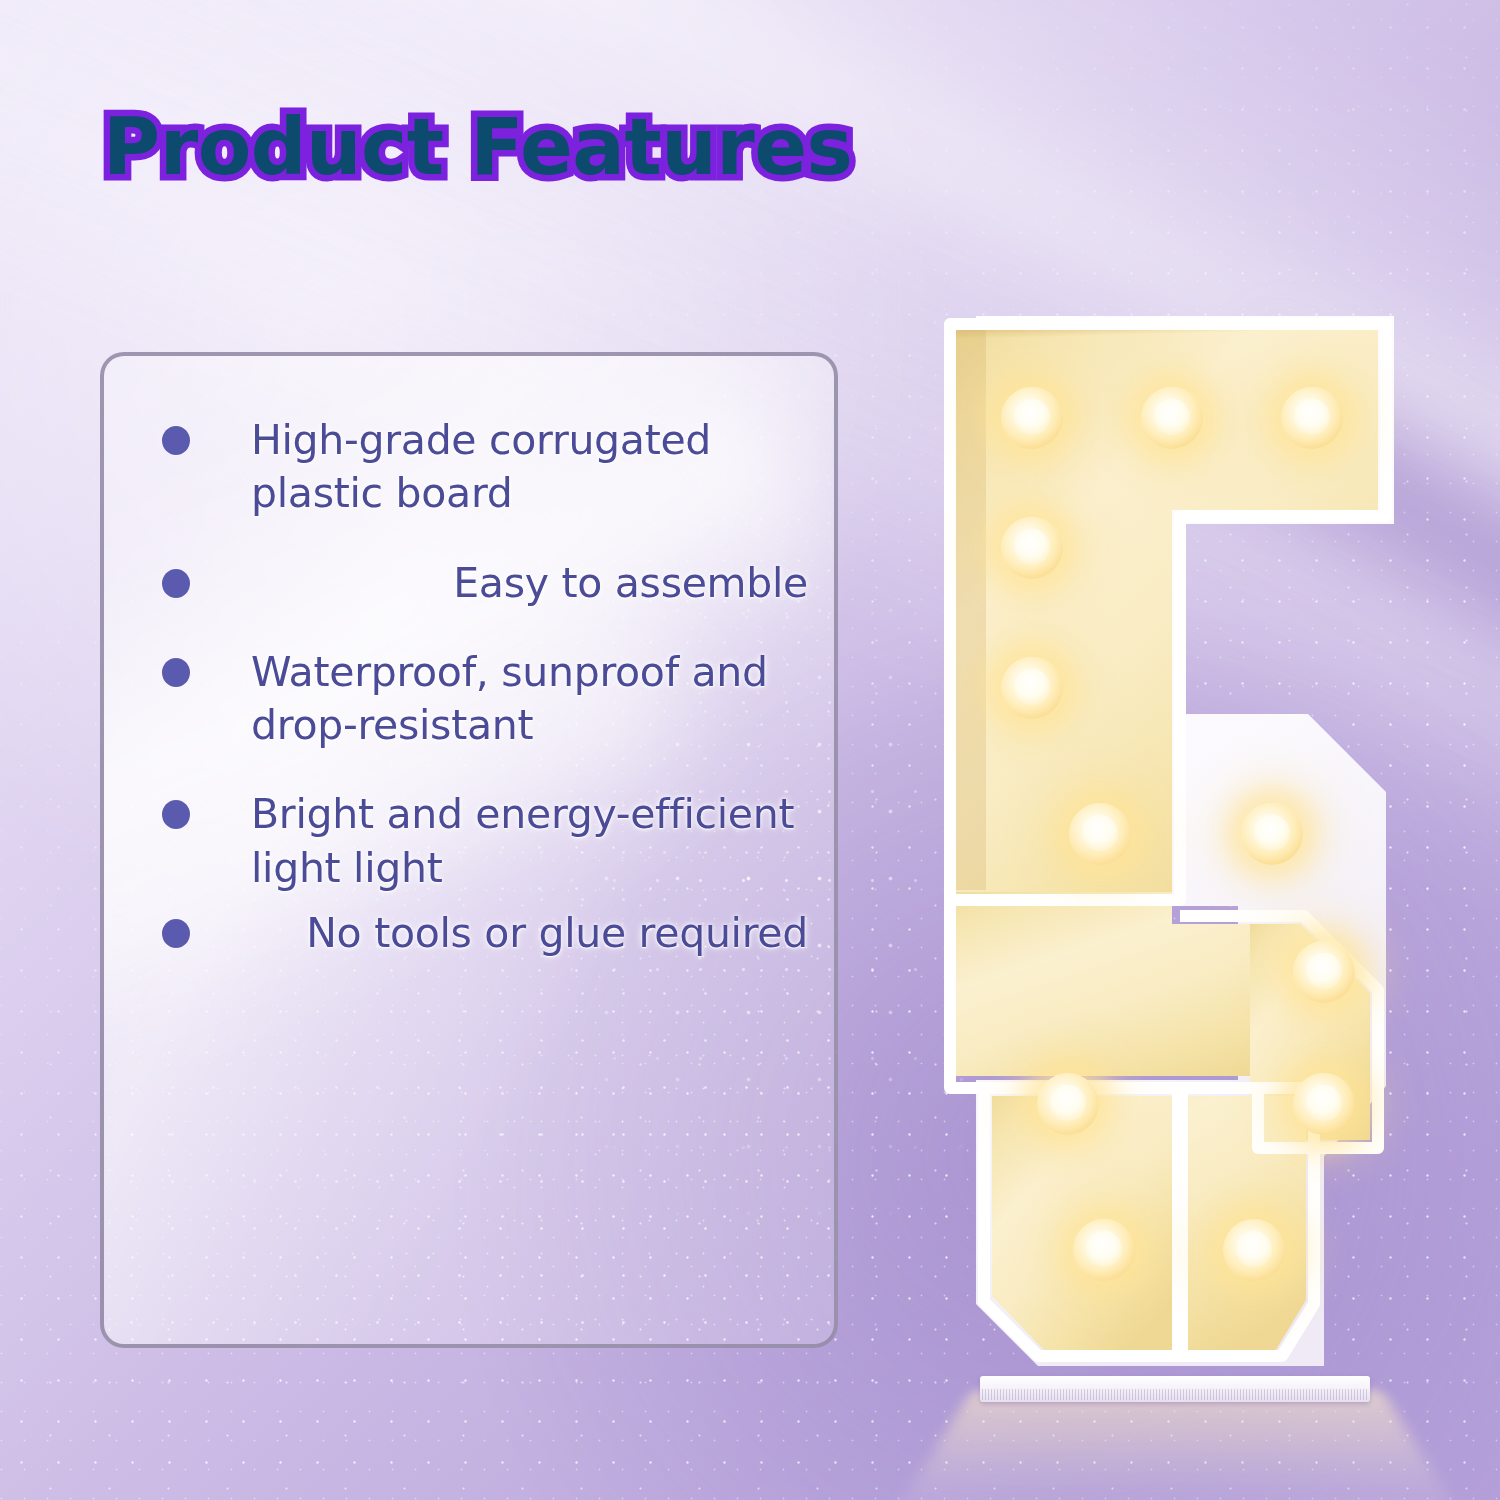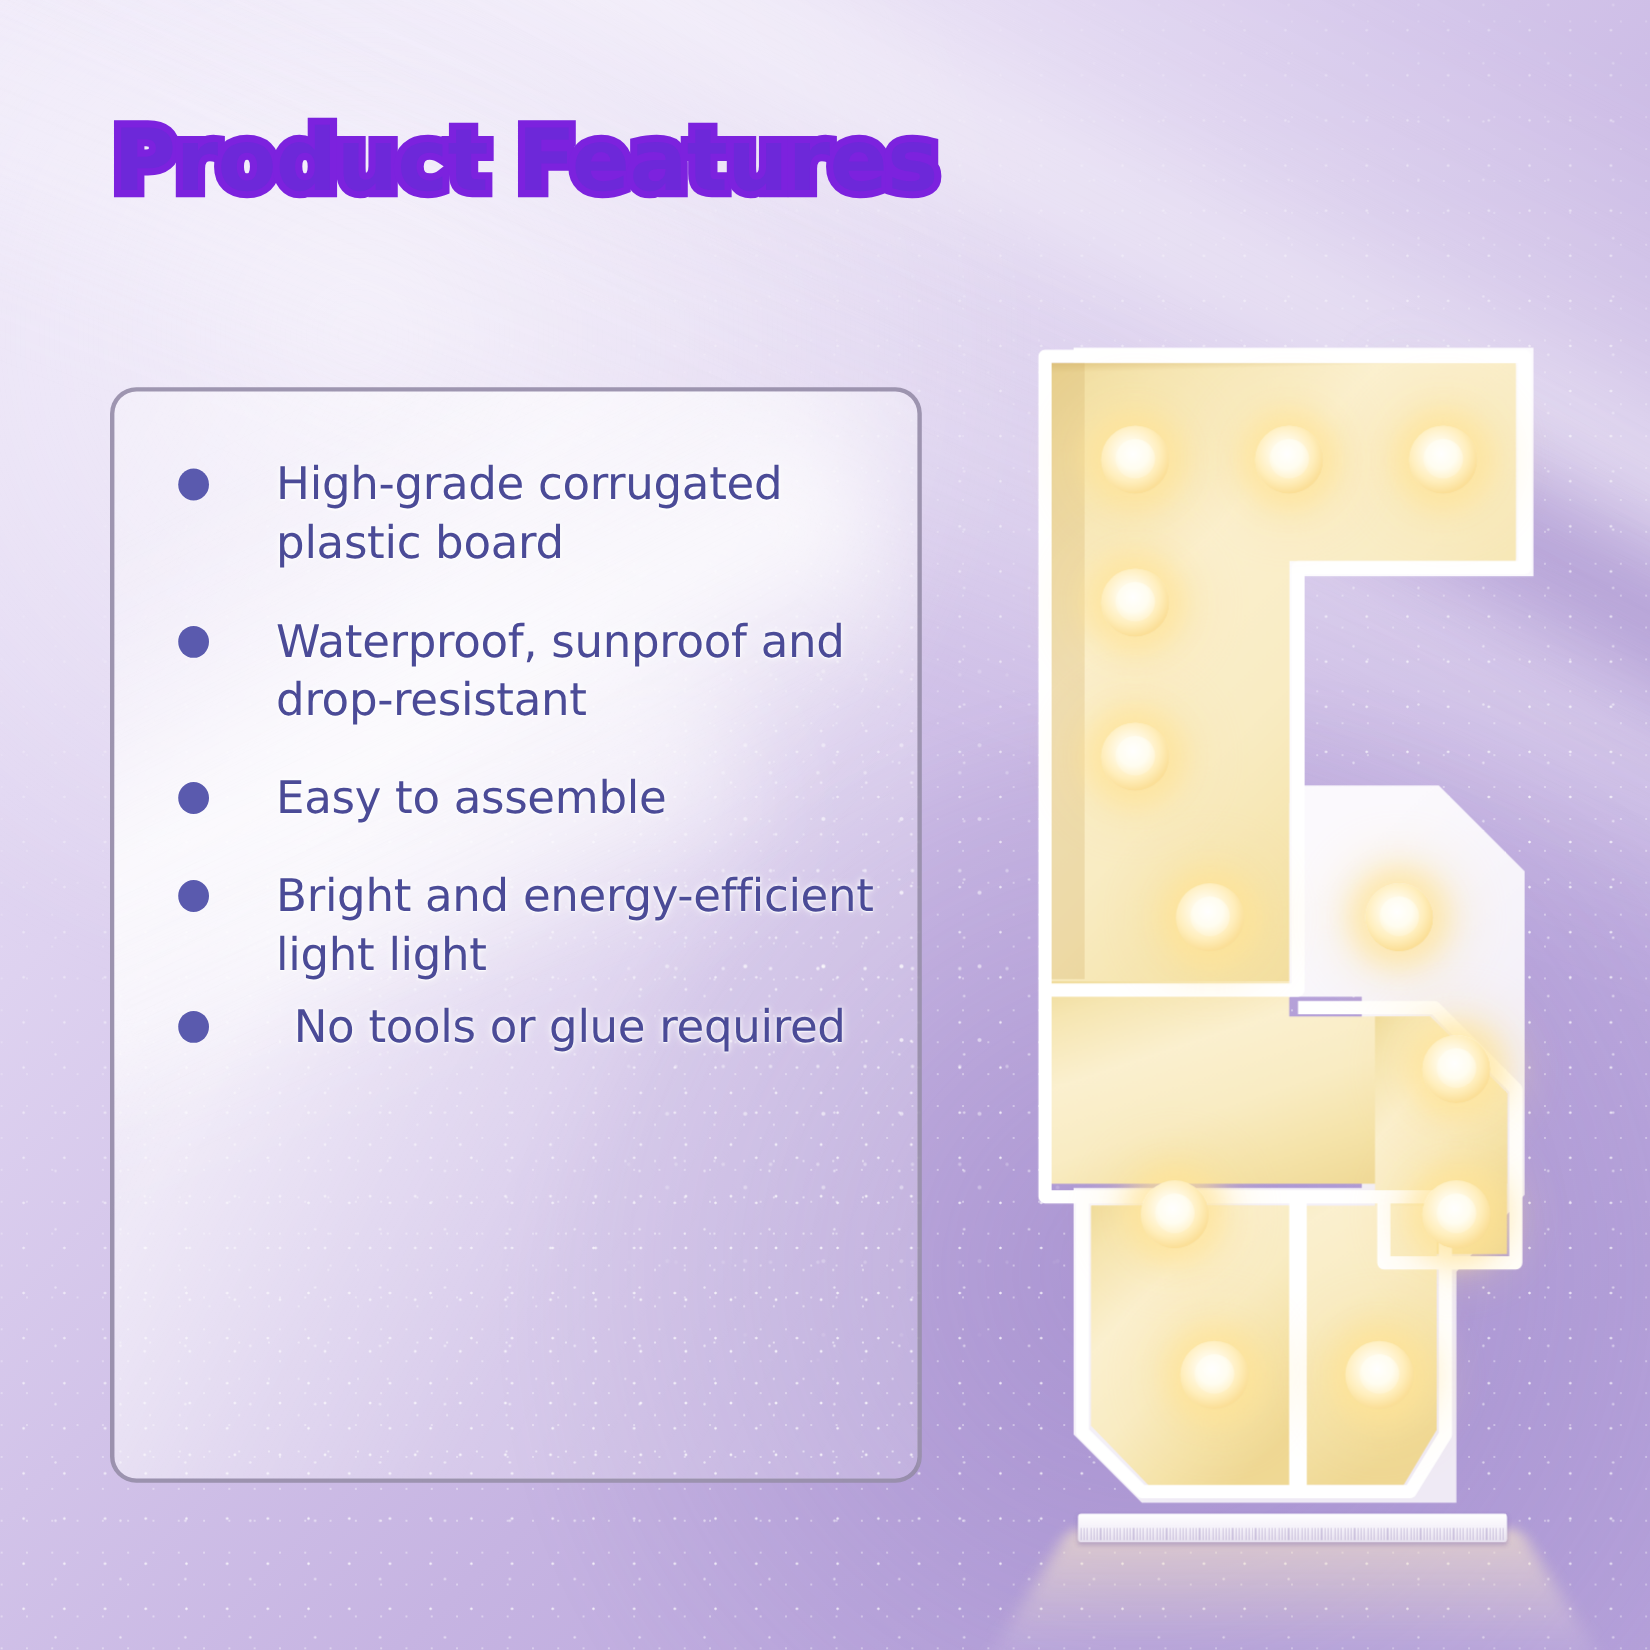--- a/index.html
+++ b/index.html
@@ -90,21 +90,21 @@
     -webkit-mask-image:radial-gradient(ellipse at 40% 45%, rgba(0,0,0,1) 0%, rgba(0,0,0,0) 72%);
             mask-image:radial-gradient(ellipse at 40% 45%, rgba(0,0,0,1) 0%, rgba(0,0,0,0) 72%);
   }
 
   
   #title{
     position:absolute;left:103px;top:108px;
     font-size:78px;line-height:1;
     font-weight:bold;
     letter-spacing:-0.5px;
-    color:#6d28d9;
+    color:#0c4a6e;
     -webkit-text-stroke:13px #7c22de;
     paint-order:stroke fill;
     white-space:nowrap;
     font-family:"DejaVu Sans","Liberation Sans",sans-serif;
   }
 
   
   #card{
     position:absolute;left:100px;top:352px;width:738px;height:996px;
     border:4px solid rgba(146,137,165,.88);
@@ -151,20 +151,21 @@
   }
 
   #features{
     position:relative;
     padding:58px 26px 0 58px;
     box-sizing:border-box;
   }
   .feature{
     display:flex;align-items:flex-start;
     margin-bottom:36px;
+    justify-content:space-between;
   }
   .feature:last-child{margin-bottom:16px;gap:16px;}
   .bullet{
     flex:0 0 auto;
     width:28px;height:29px;border-radius:50%;
     background:#5a5aae;
     margin-top:12px;
     box-shadow:0 0 2px rgba(255,255,255,.9);
   }
   .ftext{
@@ -251,25 +252,25 @@
   <div class="card-sheen2"></div>
   <div class="card-glitter"></div>
 
   <div id="features">
     <div class="feature">
       <span class="bullet"></span>
       <span class="ftext">High-grade corrugated plastic board</span>
     </div>
     <div class="feature">
       <span class="bullet"></span>
-      <span class="ftext">Waterproof, sunproof and drop-resistant</span>
+      <span class="ftext">Easy to assemble</span>
     </div>
     <div class="feature">
       <span class="bullet"></span>
-      <span class="ftext">Easy to assemble</span>
+      <span class="ftext">Waterproof, sunproof and drop-resistant</span>
     </div>
     <div class="feature tight">
       <span class="bullet"></span>
       <span class="ftext">Bright and energy-efficient  light light</span>
     </div>
     <div class="feature tight-top">
       <span class="bullet"></span>
       <span class="ftext">No tools or glue required</span>
     </div>
   </div>

